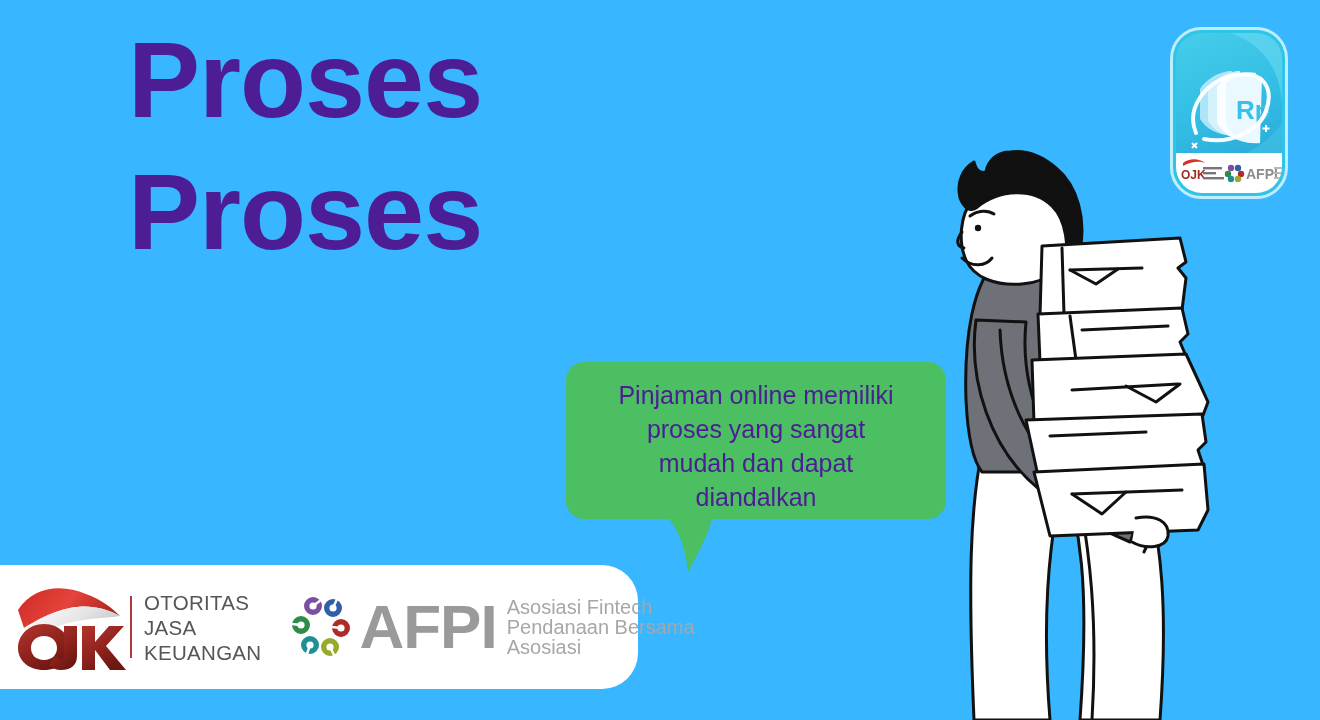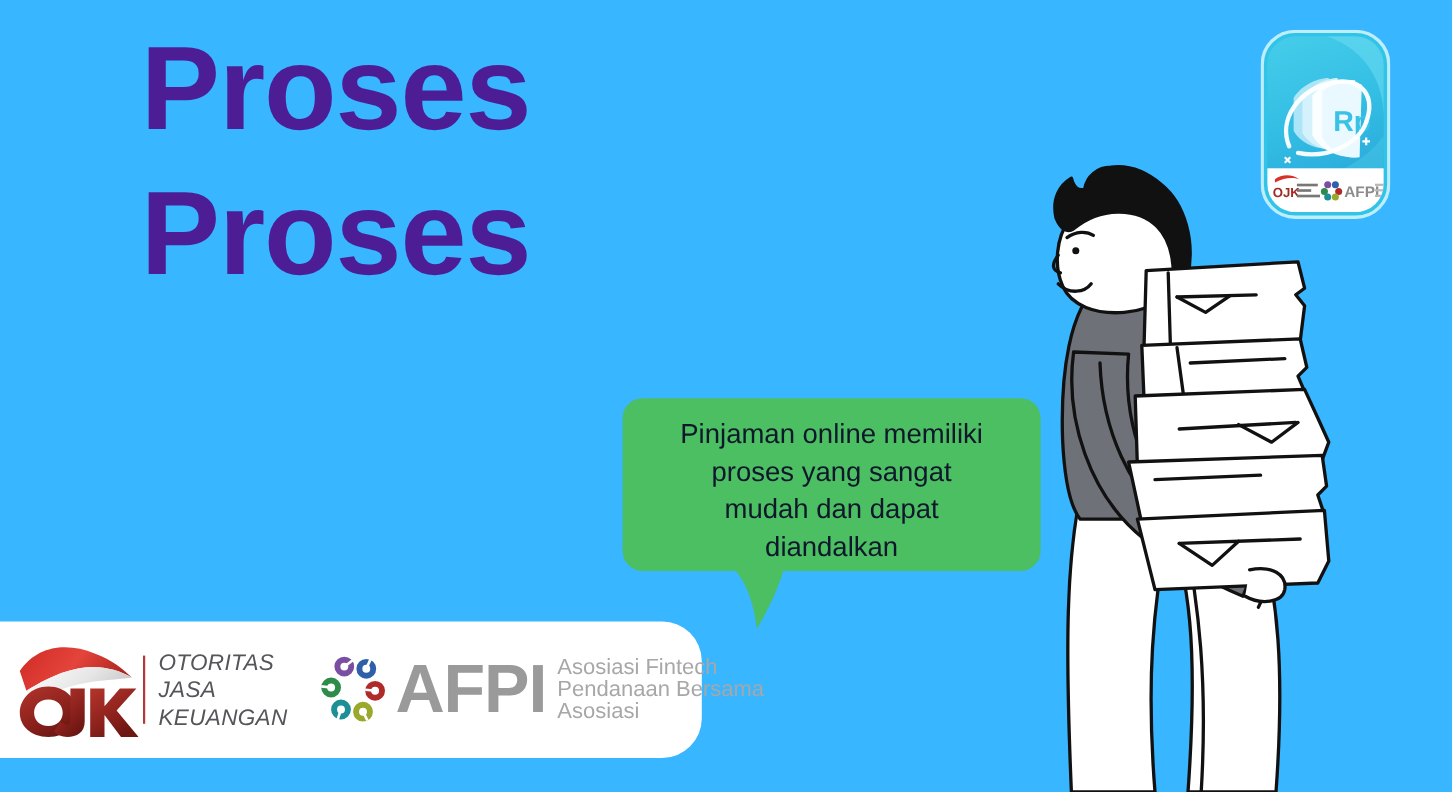--- a/index.html
+++ b/index.html
@@ -43,21 +43,21 @@
     left: 0;
     top: 0;
     width: 380px;
     height: 157px;
     background: #4cbf63;
     border-radius: 18px;
     box-sizing: border-box;
     padding: 16px 24px 0 24px;
   }
   #bubble-text {
-    color: #0f172a;
+    color: #4c1d95;
     font-size: 25px;
     line-height: 34px;
     text-align: center;
     font-weight: normal;
   }
   #bubble-tail {
     position: absolute;
     left: 98px;
     top: 148px;
     width: 52px;
@@ -70,21 +70,21 @@
     position: absolute;
     left: 930px;
     top: 150px;
     width: 320px;
     height: 570px;
   }
 
   
   #app-icon {
     position: absolute;
-    left: 1146px;
+    left: 1170px;
     top: 27px;
     width: 118px;
     height: 172px;
   }
 
   
   #logo-bar {
     position: absolute;
     left: -20px;
     top: 565px;
@@ -106,21 +106,20 @@
     height: 62px;
     background: #b03a3a;
     margin: 0 12px 0 4px;
   }
   #ojk-words {
     font-size: 20.5px;
     line-height: 25px;
     color: #55555a;
     letter-spacing: 0.3px;
     white-space: nowrap;
-    font-style: italic;
   }
   #afpi-logo {
     display: flex;
     align-items: center;
     margin-left: 24px;
   }
   #afpi-flower { width: 72px; height: 72px; flex: 0 0 auto; }
   #afpi-word {
     font-size: 62px;
     font-weight: bold;

